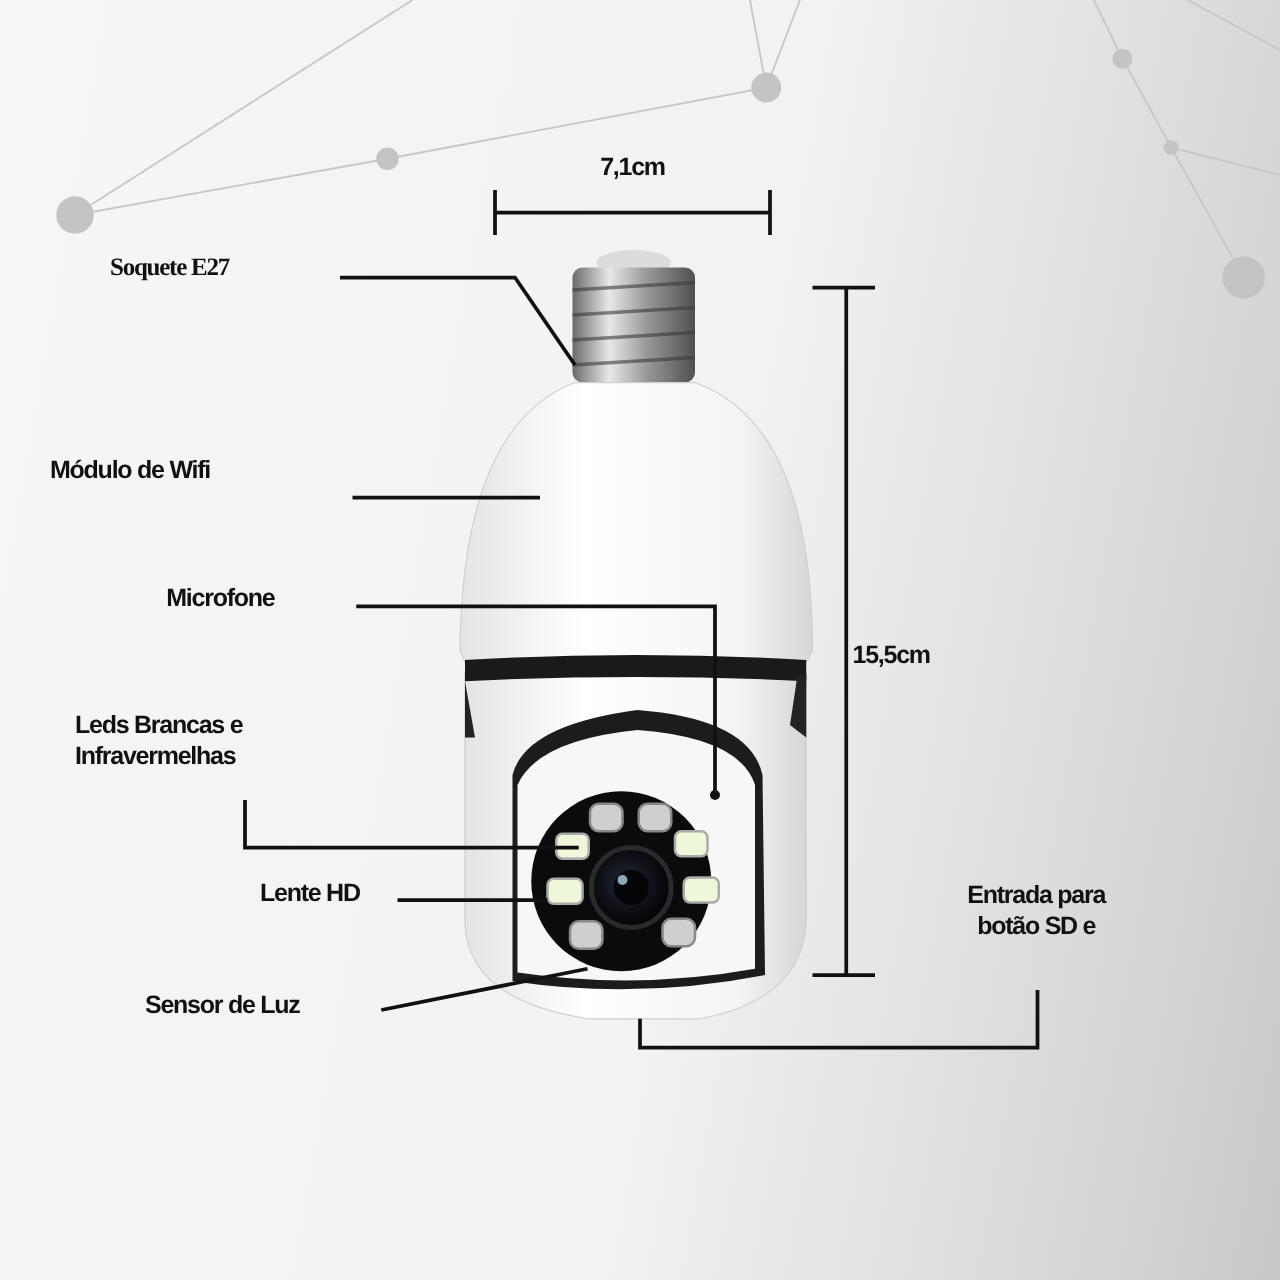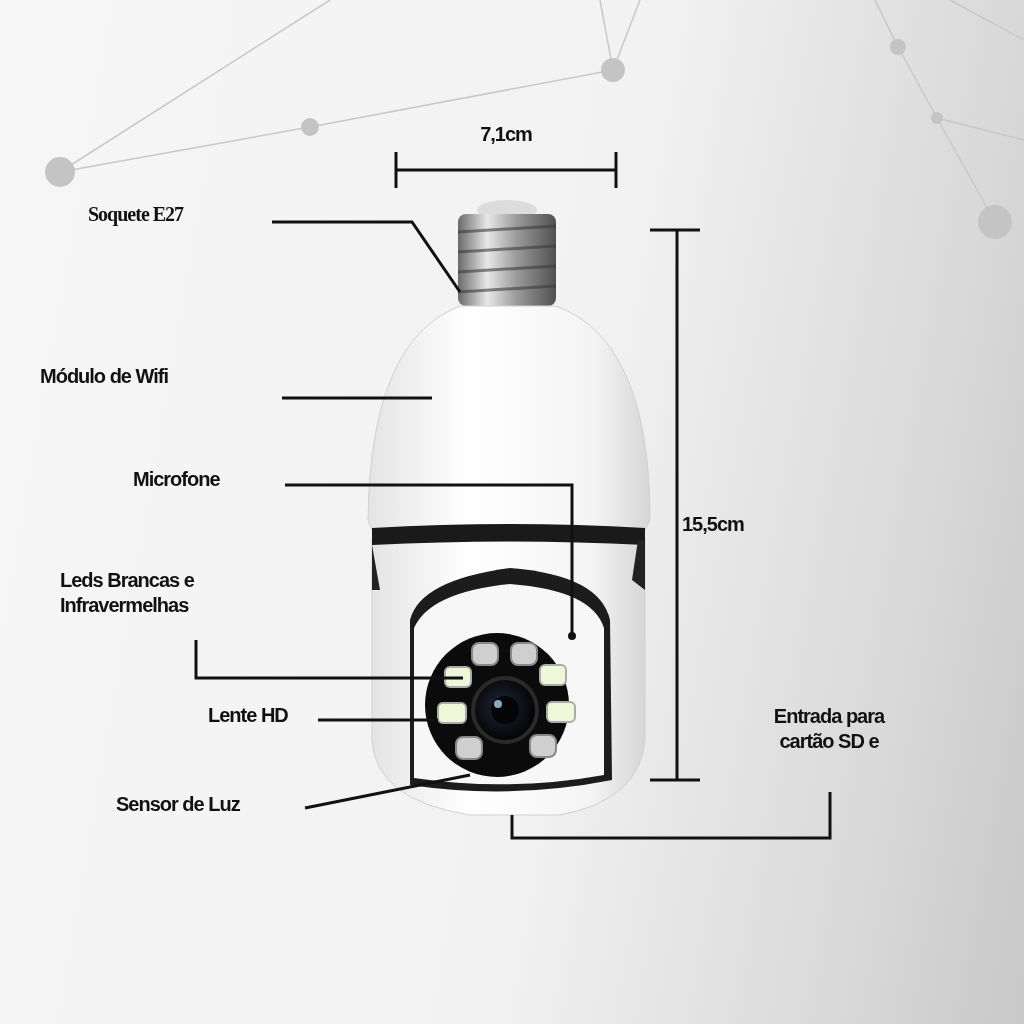--- a/index.html
+++ b/index.html
@@ -122,14 +122,14 @@
 </div>
 <div class="lbl" style="left:133px;top:467px;">Microfone</div>
 <div class="lbl r" style="left:60px;top:568px;width:246px;">
   <div>Leds Brancas e</div>
   <div>Infravermelhas</div>
 </div>
 <div class="lbl" style="left:180px;top:703px;margin-left:28px;">Lente HD</div>
 <div class="lbl" style="left:116px;top:792px;">Sensor de Luz</div>
 <div class="lbl c" style="left:716px;top:704px;width:226px;">
   <div>Entrada para</div>
-  <div>cartão SD e</div>
+  <div>botão SD e</div>
 </div>
 
 </body></html>

